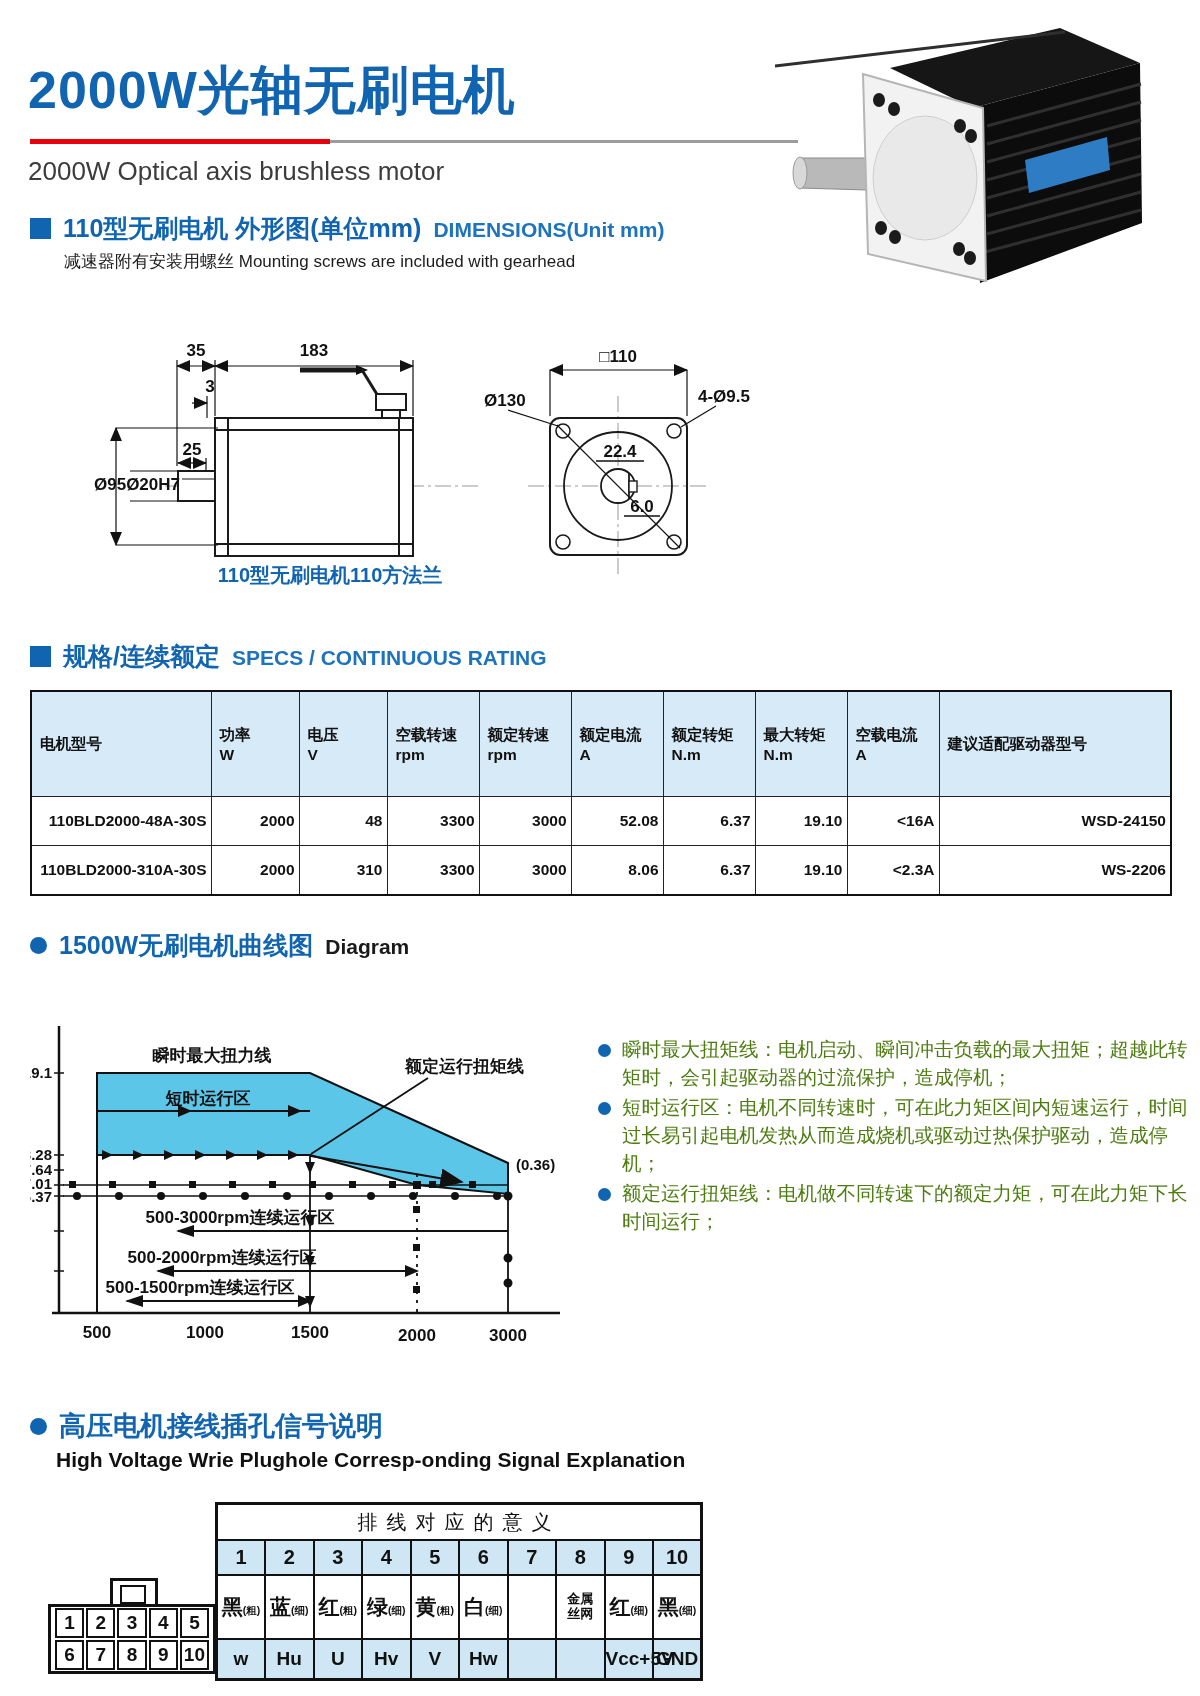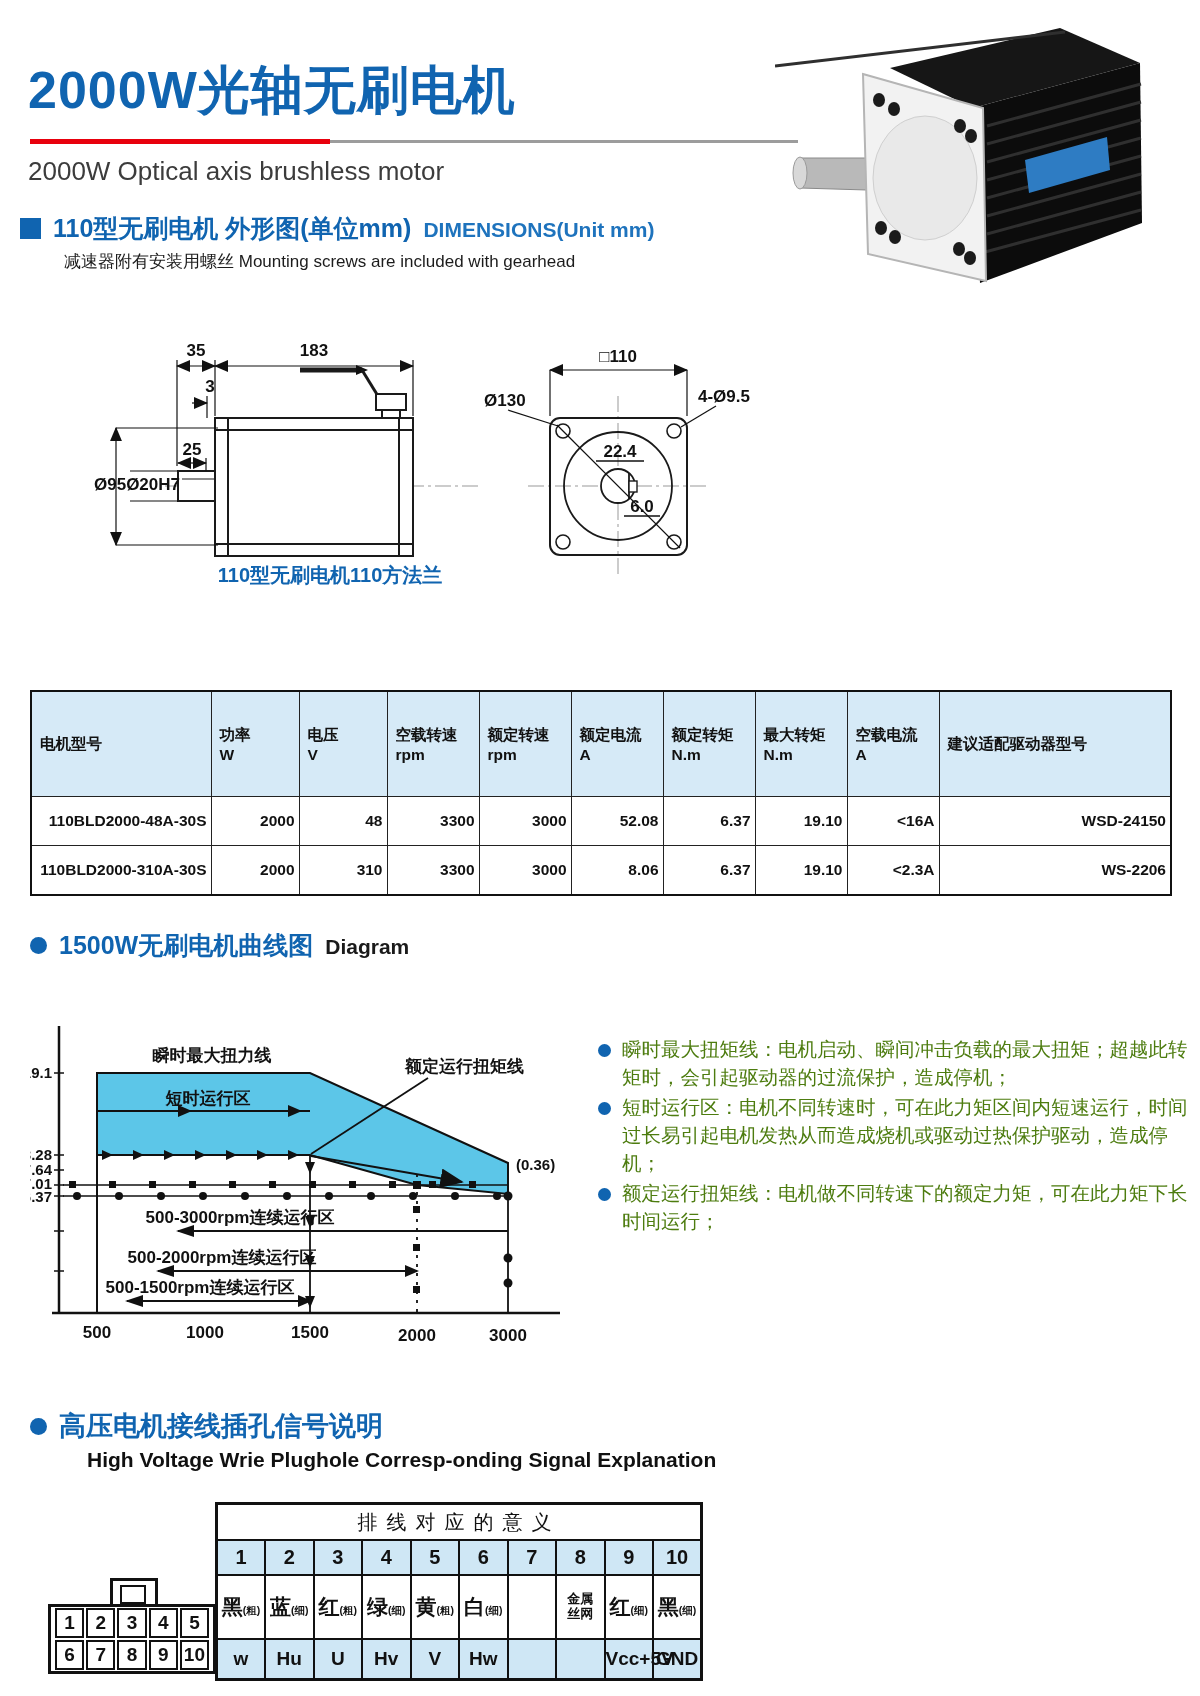--- a/index.html
+++ b/index.html
@@ -97,21 +97,21 @@
         <ellipse cx="119" cy="101" rx="6" ry="7"></ellipse>
       <ellipse cx="185" cy="118" rx="6" ry="7"></ellipse>
         <ellipse cx="196" cy="128" rx="6" ry="7"></ellipse>
       <ellipse cx="106" cy="220" rx="6" ry="7"></ellipse>
         <ellipse cx="120" cy="229" rx="6" ry="7"></ellipse>
       <ellipse cx="184" cy="241" rx="6" ry="7"></ellipse>
         <ellipse cx="195" cy="250" rx="6" ry="7"></ellipse>
     </g>
   </svg>
 
-  <div class="abs sec" style="left:20px;top:212px;">
+  <div class="abs sec" style="left:30px;top:212px;">
     <div class="sq"></div>
     <span class="sec-zh">110型无刷电机 外形图(单位mm)</span>
     <span class="sec-en">DIMENSIONS(Unit mm)</span>
   </div>
   <div class="abs note" style="left:64px;top:250px;">
     <span>减速器附有安装用螺丝</span>
     <span>Mounting screws are included with gearhead</span>
   </div>
 
   <svg class="abs" style="left:60px;top:298px;" width="720" height="300" viewBox="0 0 720 300">
@@ -190,20 +190,25 @@
     </g>
     <text class="dimtxt" x="558" y="64" text-anchor="middle">□110</text>
     <text class="dimtxt" x="424" y="108">Ø130</text>
     <text class="dimtxt" x="638" y="104">4-Ø9.5</text>
     <text class="dimtxt" x="560" y="159" text-anchor="middle">22.4</text>
     <text class="dimtxt" x="582" y="214" text-anchor="middle">6.0</text>
   </svg>
 
   <div class="abs caption" style="left:150px;top:562px;width:360px;">110型无刷电机110方法兰</div>
 
+  <div class="abs sec" style="left:30px;top:640px;">
+    <div class="sq"></div>
+    <span class="sec-zh">规格/连续额定</span>
+    <span class="sec-en">SPECS / CONTINUOUS RATING</span>
+  </div>
 
   <table class="spec abs" style="left:30px;top:690px;" id="spec-table">
     <colgroup>
       <col style="width:180px">
         <col style="width:88px">
         <col style="width:88px">
         <col style="width:92px">
       <col style="width:92px">
         <col style="width:92px">
         <col style="width:92px">
@@ -394,21 +399,21 @@
       <div class="note-item">
         <span class="ndot"></span>
         <span>额定运行扭矩线：电机做不同转速下的额定力矩，可在此力矩下长时间运行；</span>
       </div>
     </div>
 
   <div class="abs sec" style="left:30px;top:1408px;">
     <div class="dot"></div>
     <span class="sec-zh" style="font-size:27px;">高压电机接线插孔信号说明</span>
   </div>
-  <div class="abs" style="left:56px;top:1448px;font-size:21px;font-weight:600;color:#101010;margin-left:31px;">High Voltage Wrie Plughole Corresp-onding Signal Explanation</div>
+  <div class="abs" style="left:56px;top:1448px;font-size:21px;font-weight:600;color:#101010;">High Voltage Wrie Plughole Corresp-onding Signal Explanation</div>
 
   <div class="abs connector">
     <div class="conn-tab">
         <i></i>
       </div>
     <div class="conn-body">
       <div class="conn-row" id="conn-row1">
           <div class="conn-cell">1</div>
           <div class="conn-cell">2</div>
           <div class="conn-cell">3</div>

